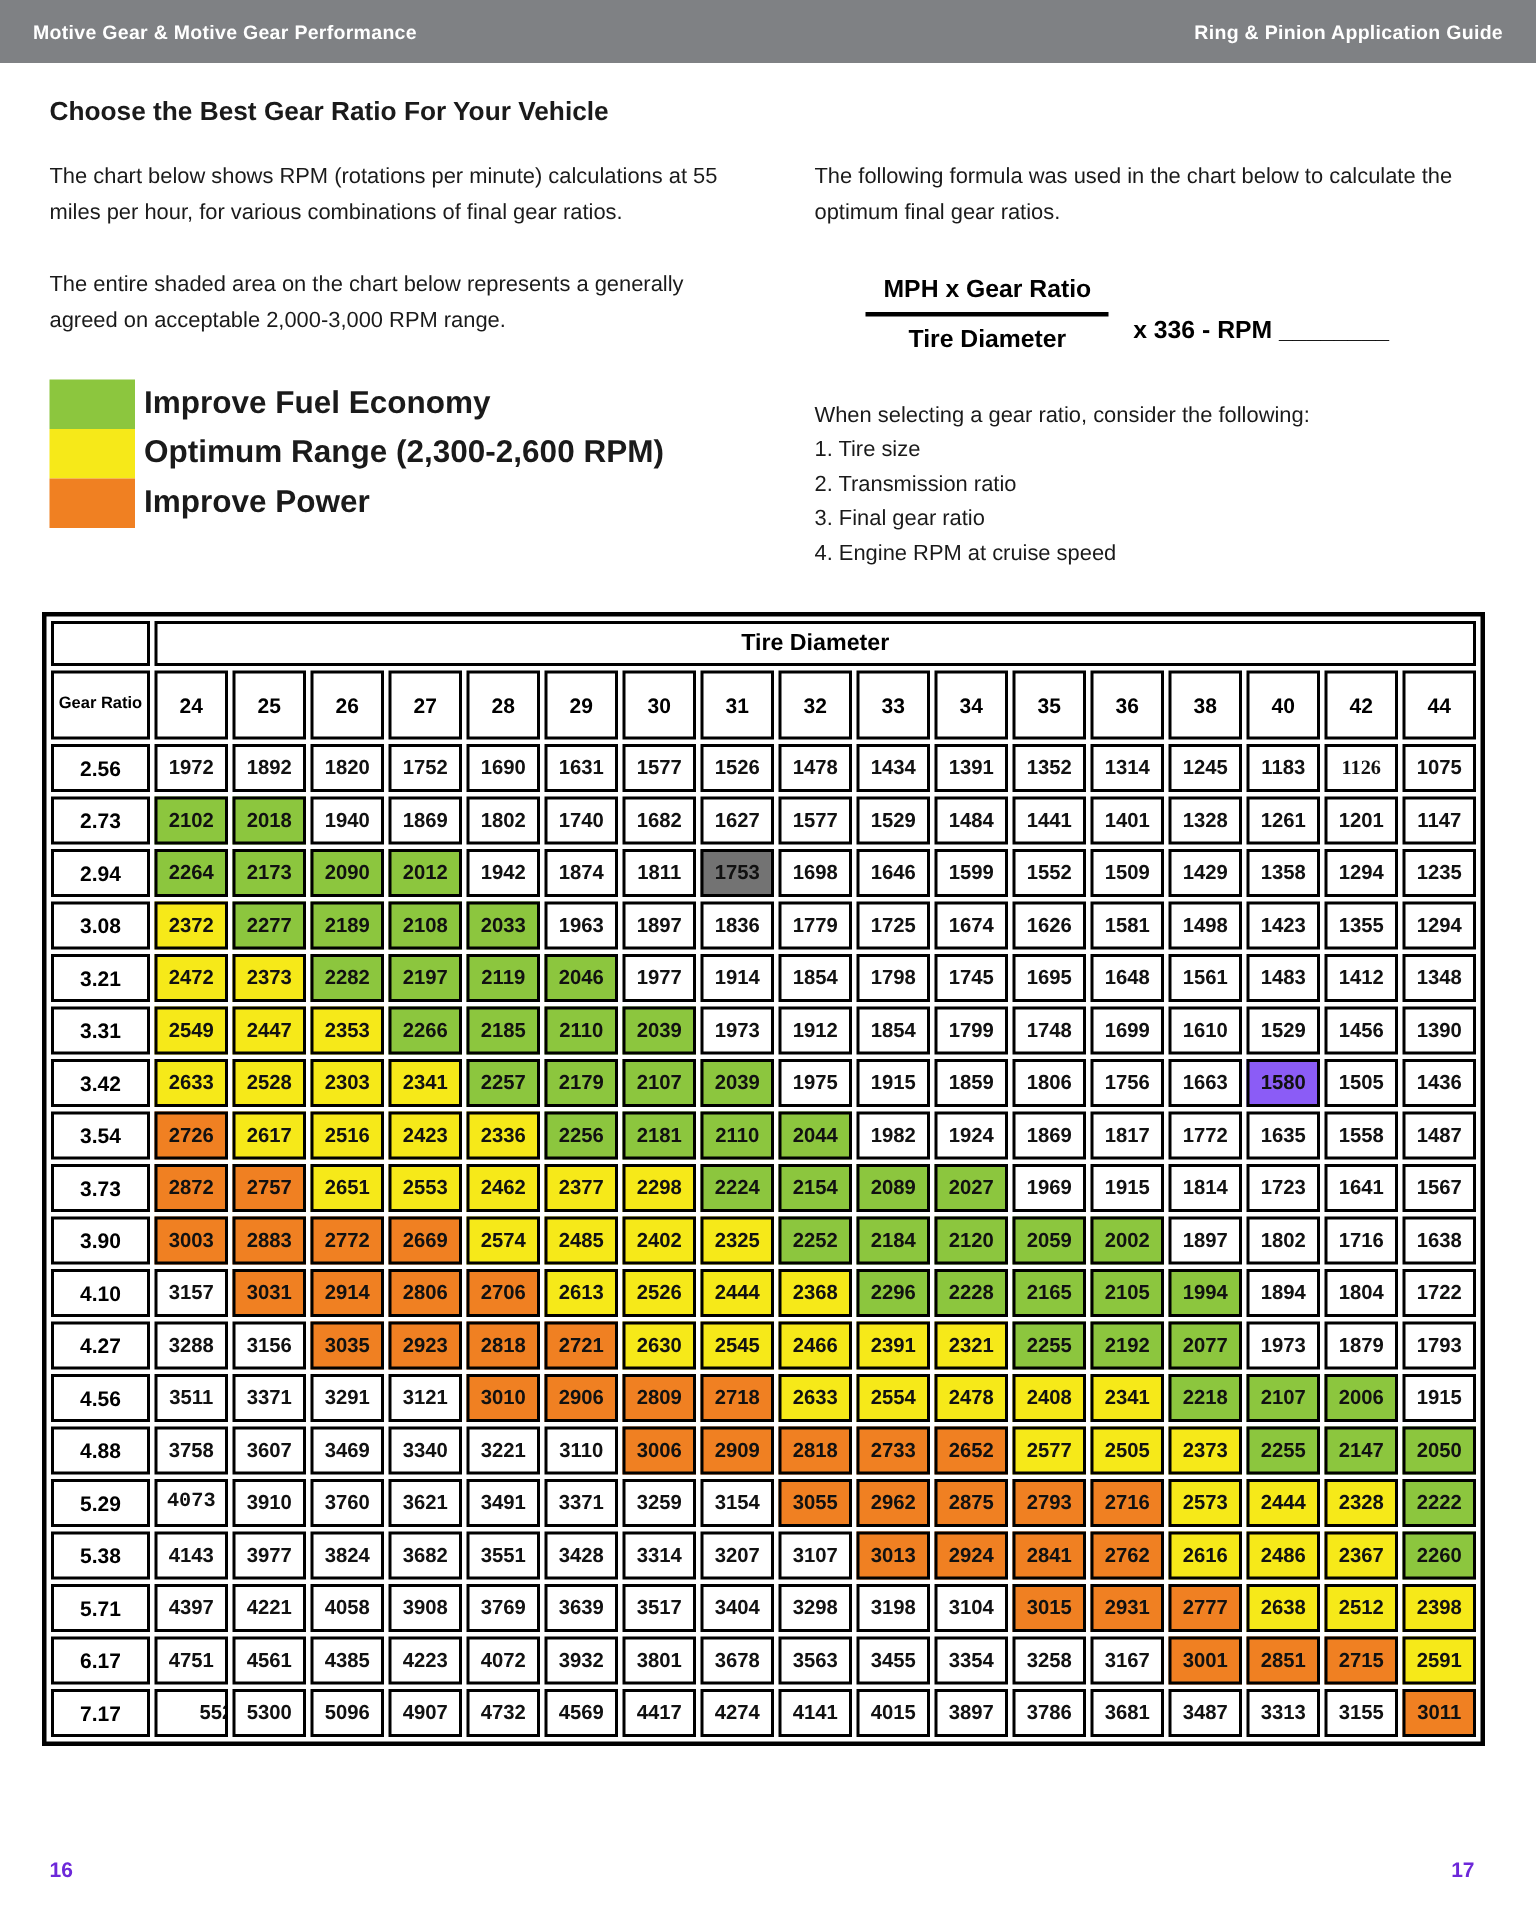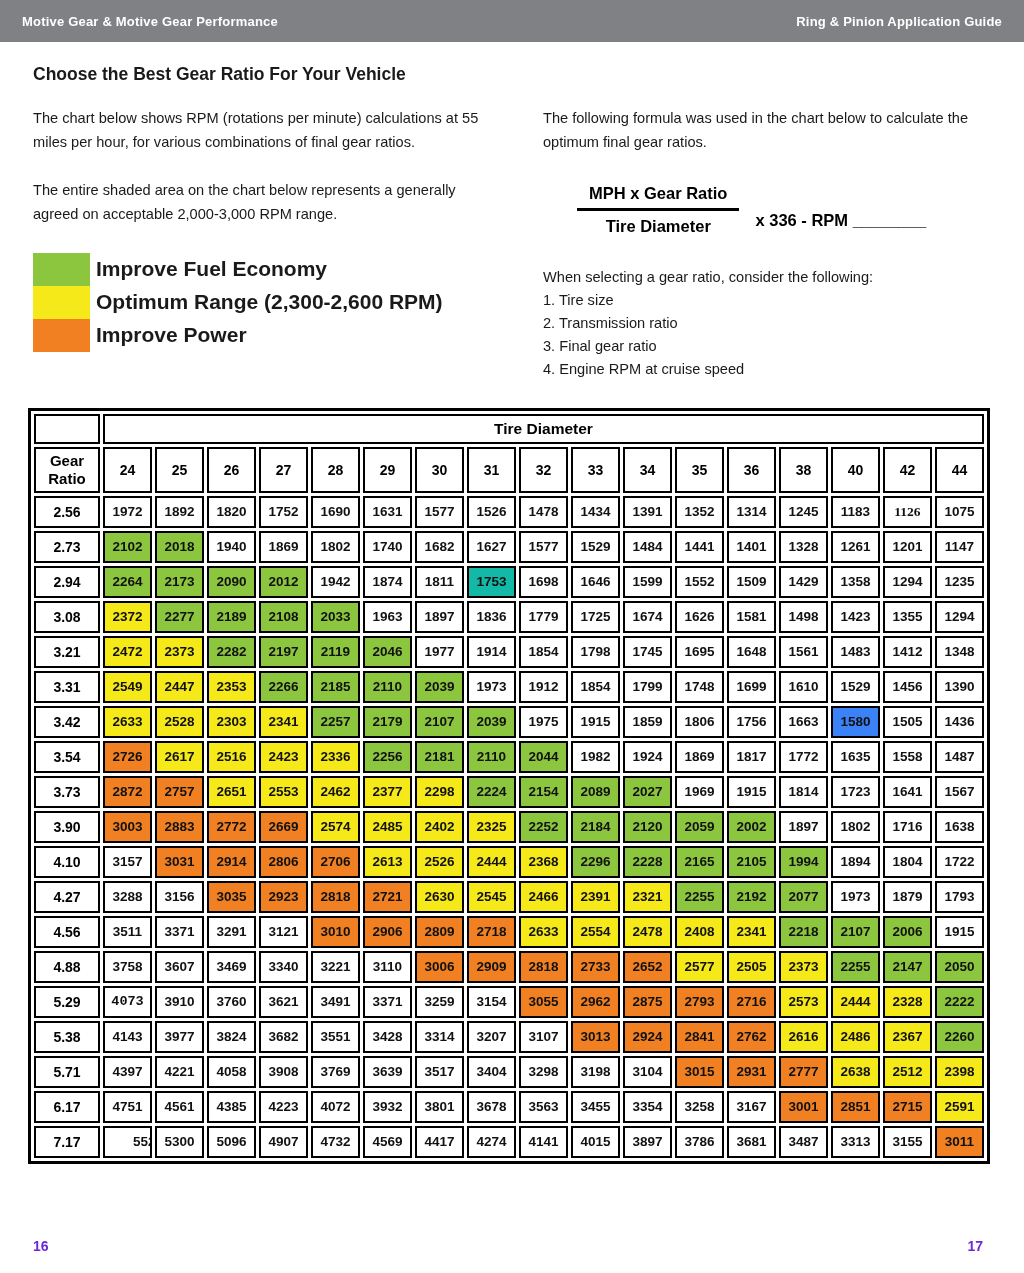--- a/index.html
+++ b/index.html
@@ -23,21 +23,21 @@
   .frac-den { font-size:16.5px; font-weight:bold; padding-top:6px; }
   .formula-suffix { font-size:16.5px; font-weight:bold; margin:27px 0 0 16px; white-space:nowrap; }
   .considerations { margin-top:30px; }
   .considerations .body-text { line-height:1.58; }
   .consider-item { font-size:14.6px; line-height:1.58; color:#1a1a1a; }
   .table-wrap { margin:26px 0 0 -5px; }
   table.gear { border-collapse:separate; border-spacing:3px; table-layout:fixed; width:962px; background:#fff; border:3.5px solid #000; }
   table.gear th, table.gear td { border:2px solid #000; text-align:center; vertical-align:middle; padding:0; overflow:hidden; }
   td.corner { height:30px; background:#fff; }
   th.tire-span { font-size:15.5px; font-weight:bold; }
-  th.ratio-head { font-size:15px; font-weight:bold; height:46px; line-height:1.2; padding:0 6px; }
+  th.ratio-head { font-size:11px; font-weight:bold; height:46px; line-height:1.2; padding:0 6px; }
   th.col-head { font-size:14px; font-weight:bold; }
   th.row-ratio { font-size:14px; font-weight:bold; background:#fff; }
   td.cell { font-size:13.5px; font-weight:bold; height:32px; color:#111; }
   .page-num { position:absolute; top:1238px; font-size:14px; font-weight:bold; color:#6d28d9; }
   .page-num.left { left:33px; }
   .page-num.right { right:41px; }
 </style>
 </head>
 <body>
 
@@ -182,21 +182,21 @@
           </tr>
           <tr>
             <th class="row-ratio">2.94</th>
             <td class="cell" style="background: rgb(140, 198, 62);">2264</td>
             <td class="cell" style="background: rgb(140, 198, 62);">2173</td>
             <td class="cell" style="background: rgb(140, 198, 62);">2090</td>
             <td class="cell" style="background: rgb(140, 198, 62);">2012</td>
             <td class="cell" style="background: rgb(255, 255, 255);">1942</td>
             <td class="cell" style="background: rgb(255, 255, 255);">1874</td>
             <td class="cell" style="background: rgb(255, 255, 255);">1811</td>
-            <td class="cell" style="background: #14b8a6;">1753</td>
+            <td class="cell" style="background: #737373;">1753</td>
             <td class="cell" style="background: rgb(255, 255, 255);">1698</td>
             <td class="cell" style="background: rgb(255, 255, 255);">1646</td>
             <td class="cell" style="background: rgb(255, 255, 255);">1599</td>
             <td class="cell" style="background: rgb(255, 255, 255);">1552</td>
             <td class="cell" style="background: rgb(255, 255, 255);">1509</td>
             <td class="cell" style="background: rgb(255, 255, 255);">1429</td>
             <td class="cell" style="background: rgb(255, 255, 255);">1358</td>
             <td class="cell" style="background: rgb(255, 255, 255);">1294</td>
             <td class="cell" style="background: rgb(255, 255, 255);">1235</td>
           </tr>
@@ -269,21 +269,21 @@
             <td class="cell" style="background: rgb(140, 198, 62);">2257</td>
             <td class="cell" style="background: rgb(140, 198, 62);">2179</td>
             <td class="cell" style="background: rgb(140, 198, 62);">2107</td>
             <td class="cell" style="background: rgb(140, 198, 62);">2039</td>
             <td class="cell" style="background: rgb(255, 255, 255);">1975</td>
             <td class="cell" style="background: rgb(255, 255, 255);">1915</td>
             <td class="cell" style="background: rgb(255, 255, 255);">1859</td>
             <td class="cell" style="background: rgb(255, 255, 255);">1806</td>
             <td class="cell" style="background: rgb(255, 255, 255);">1756</td>
             <td class="cell" style="background: rgb(255, 255, 255);">1663</td>
-            <td class="cell" style="background: #3b82f6;">1580</td>
+            <td class="cell" style="background: #8b5cf6;">1580</td>
             <td class="cell" style="background: rgb(255, 255, 255);">1505</td>
             <td class="cell" style="background: rgb(255, 255, 255);">1436</td>
           </tr>
           <tr>
             <th class="row-ratio">3.54</th>
             <td class="cell" style="background: rgb(240, 128, 34);">2726</td>
             <td class="cell" style="background: rgb(246, 233, 25);">2617</td>
             <td class="cell" style="background: rgb(246, 233, 25);">2516</td>
             <td class="cell" style="background: rgb(246, 233, 25);">2423</td>
             <td class="cell" style="background: rgb(246, 233, 25);">2336</td>

